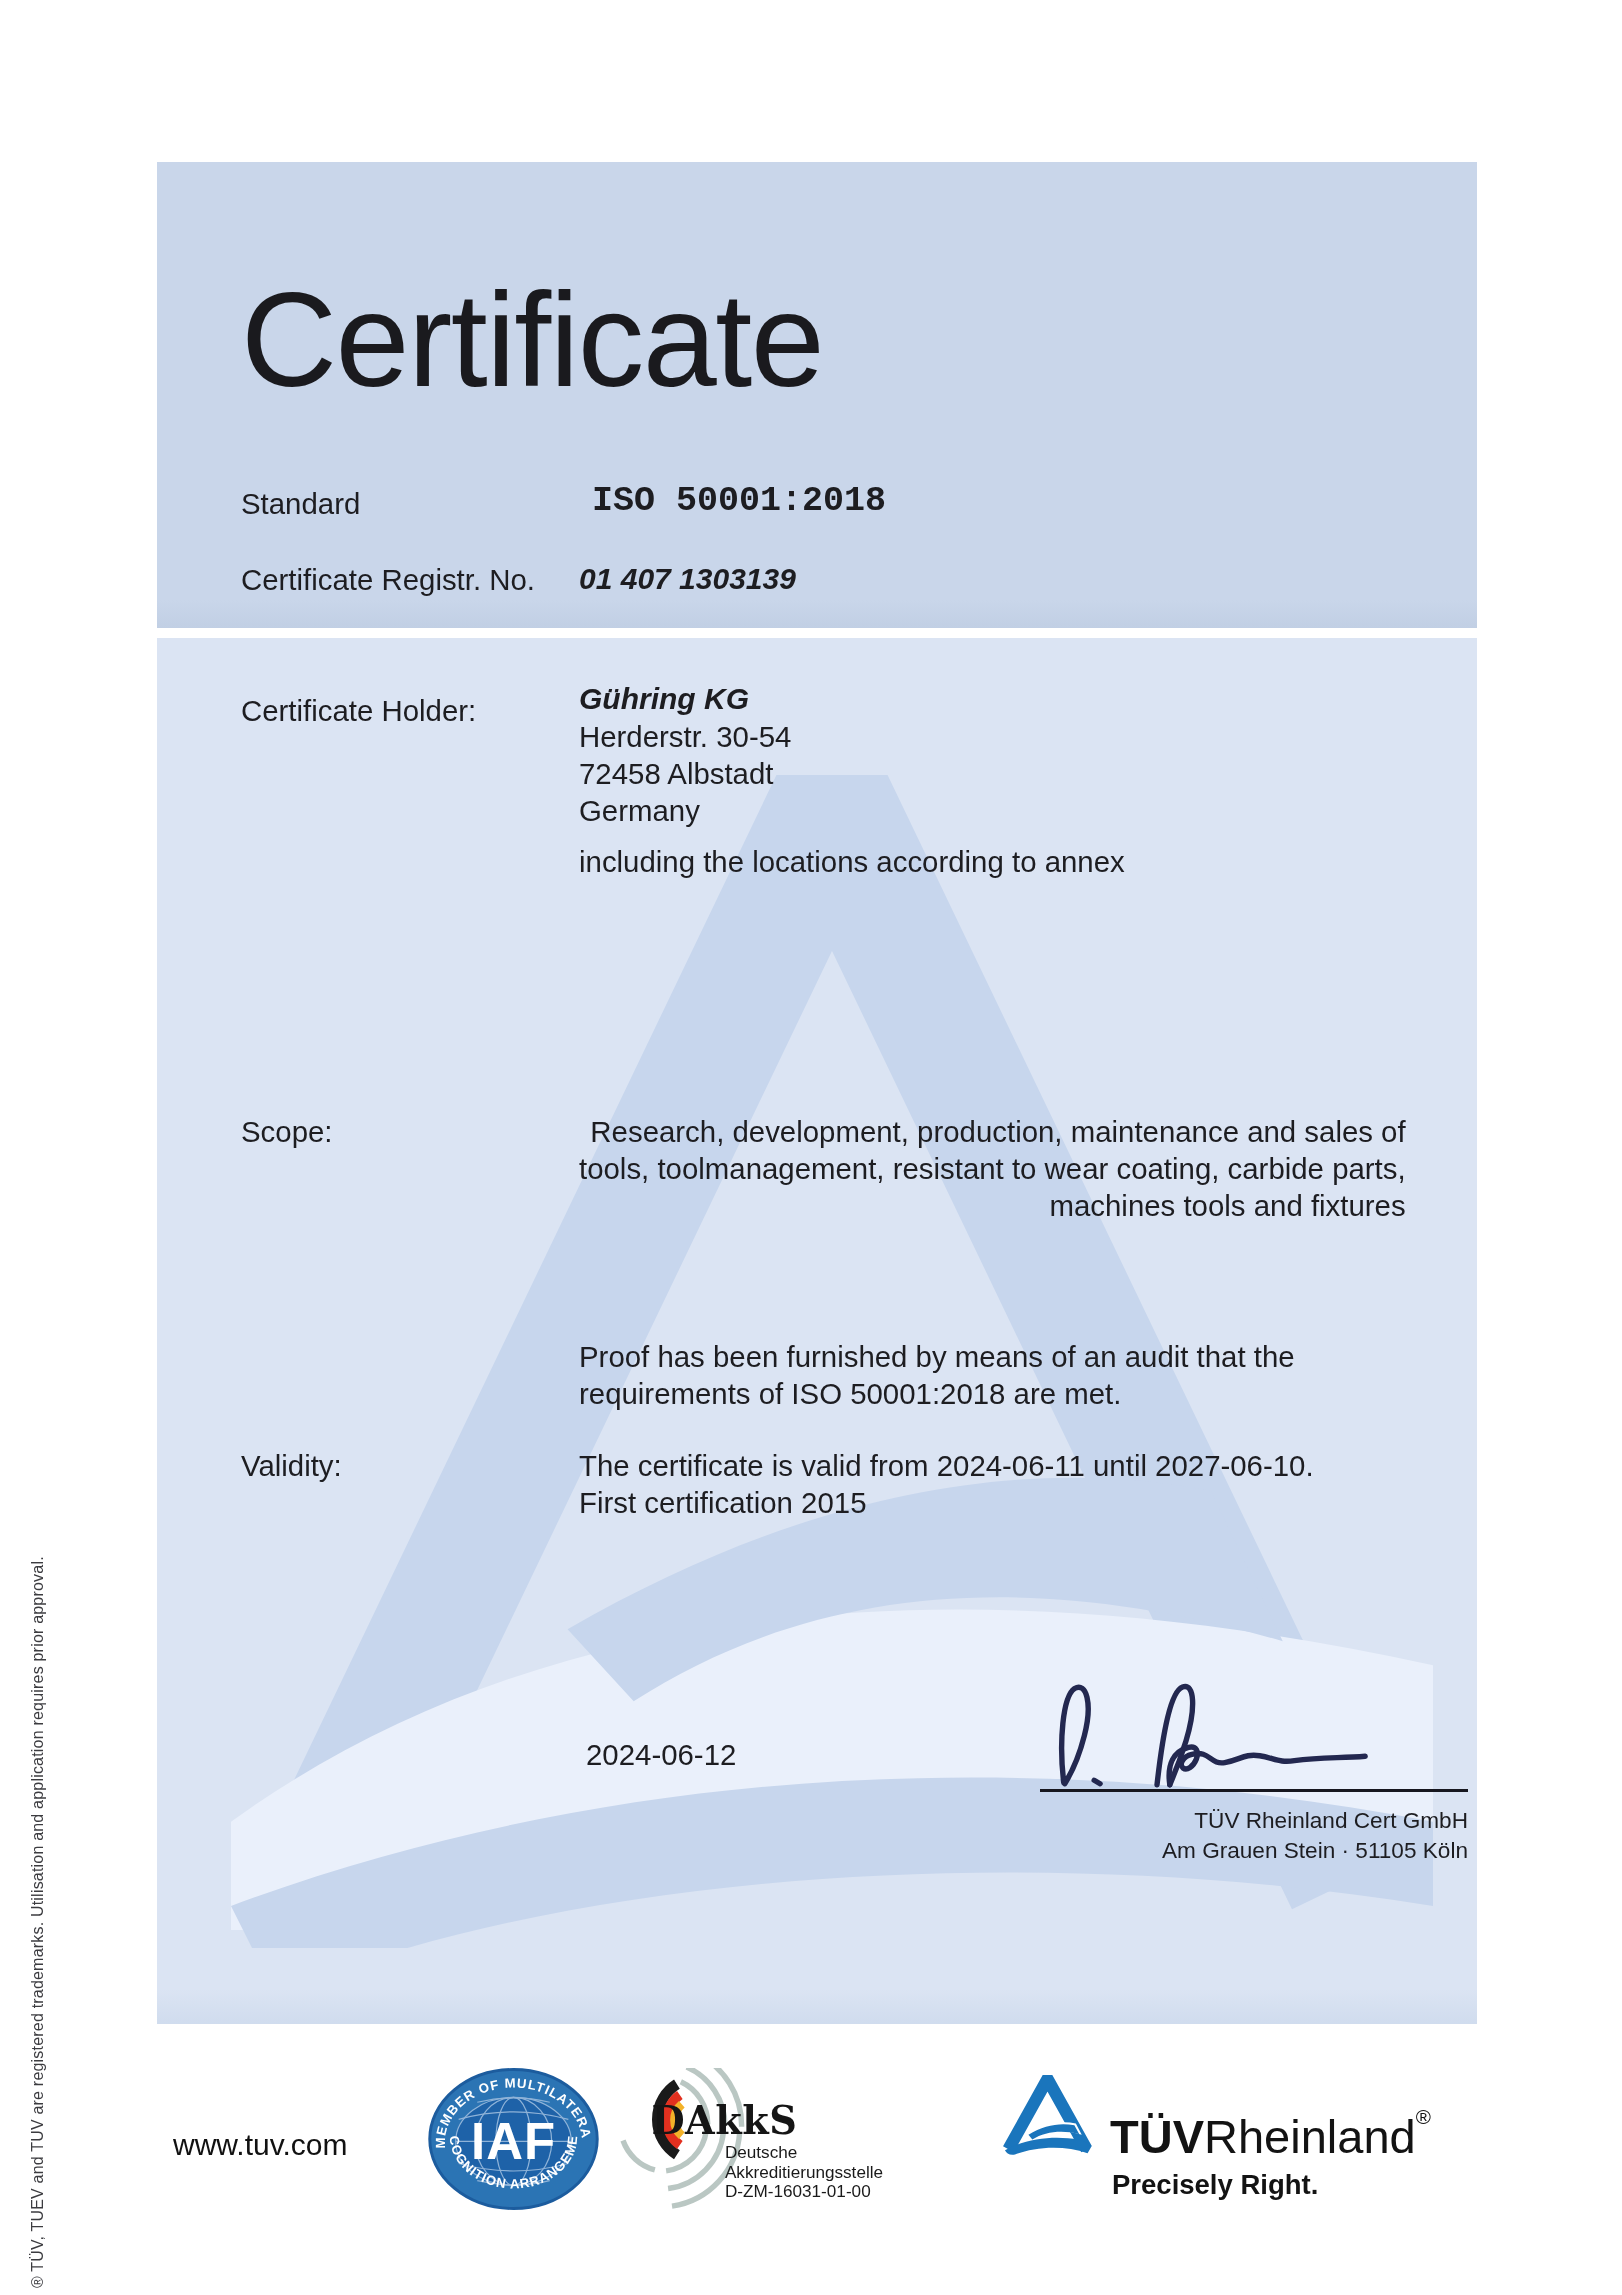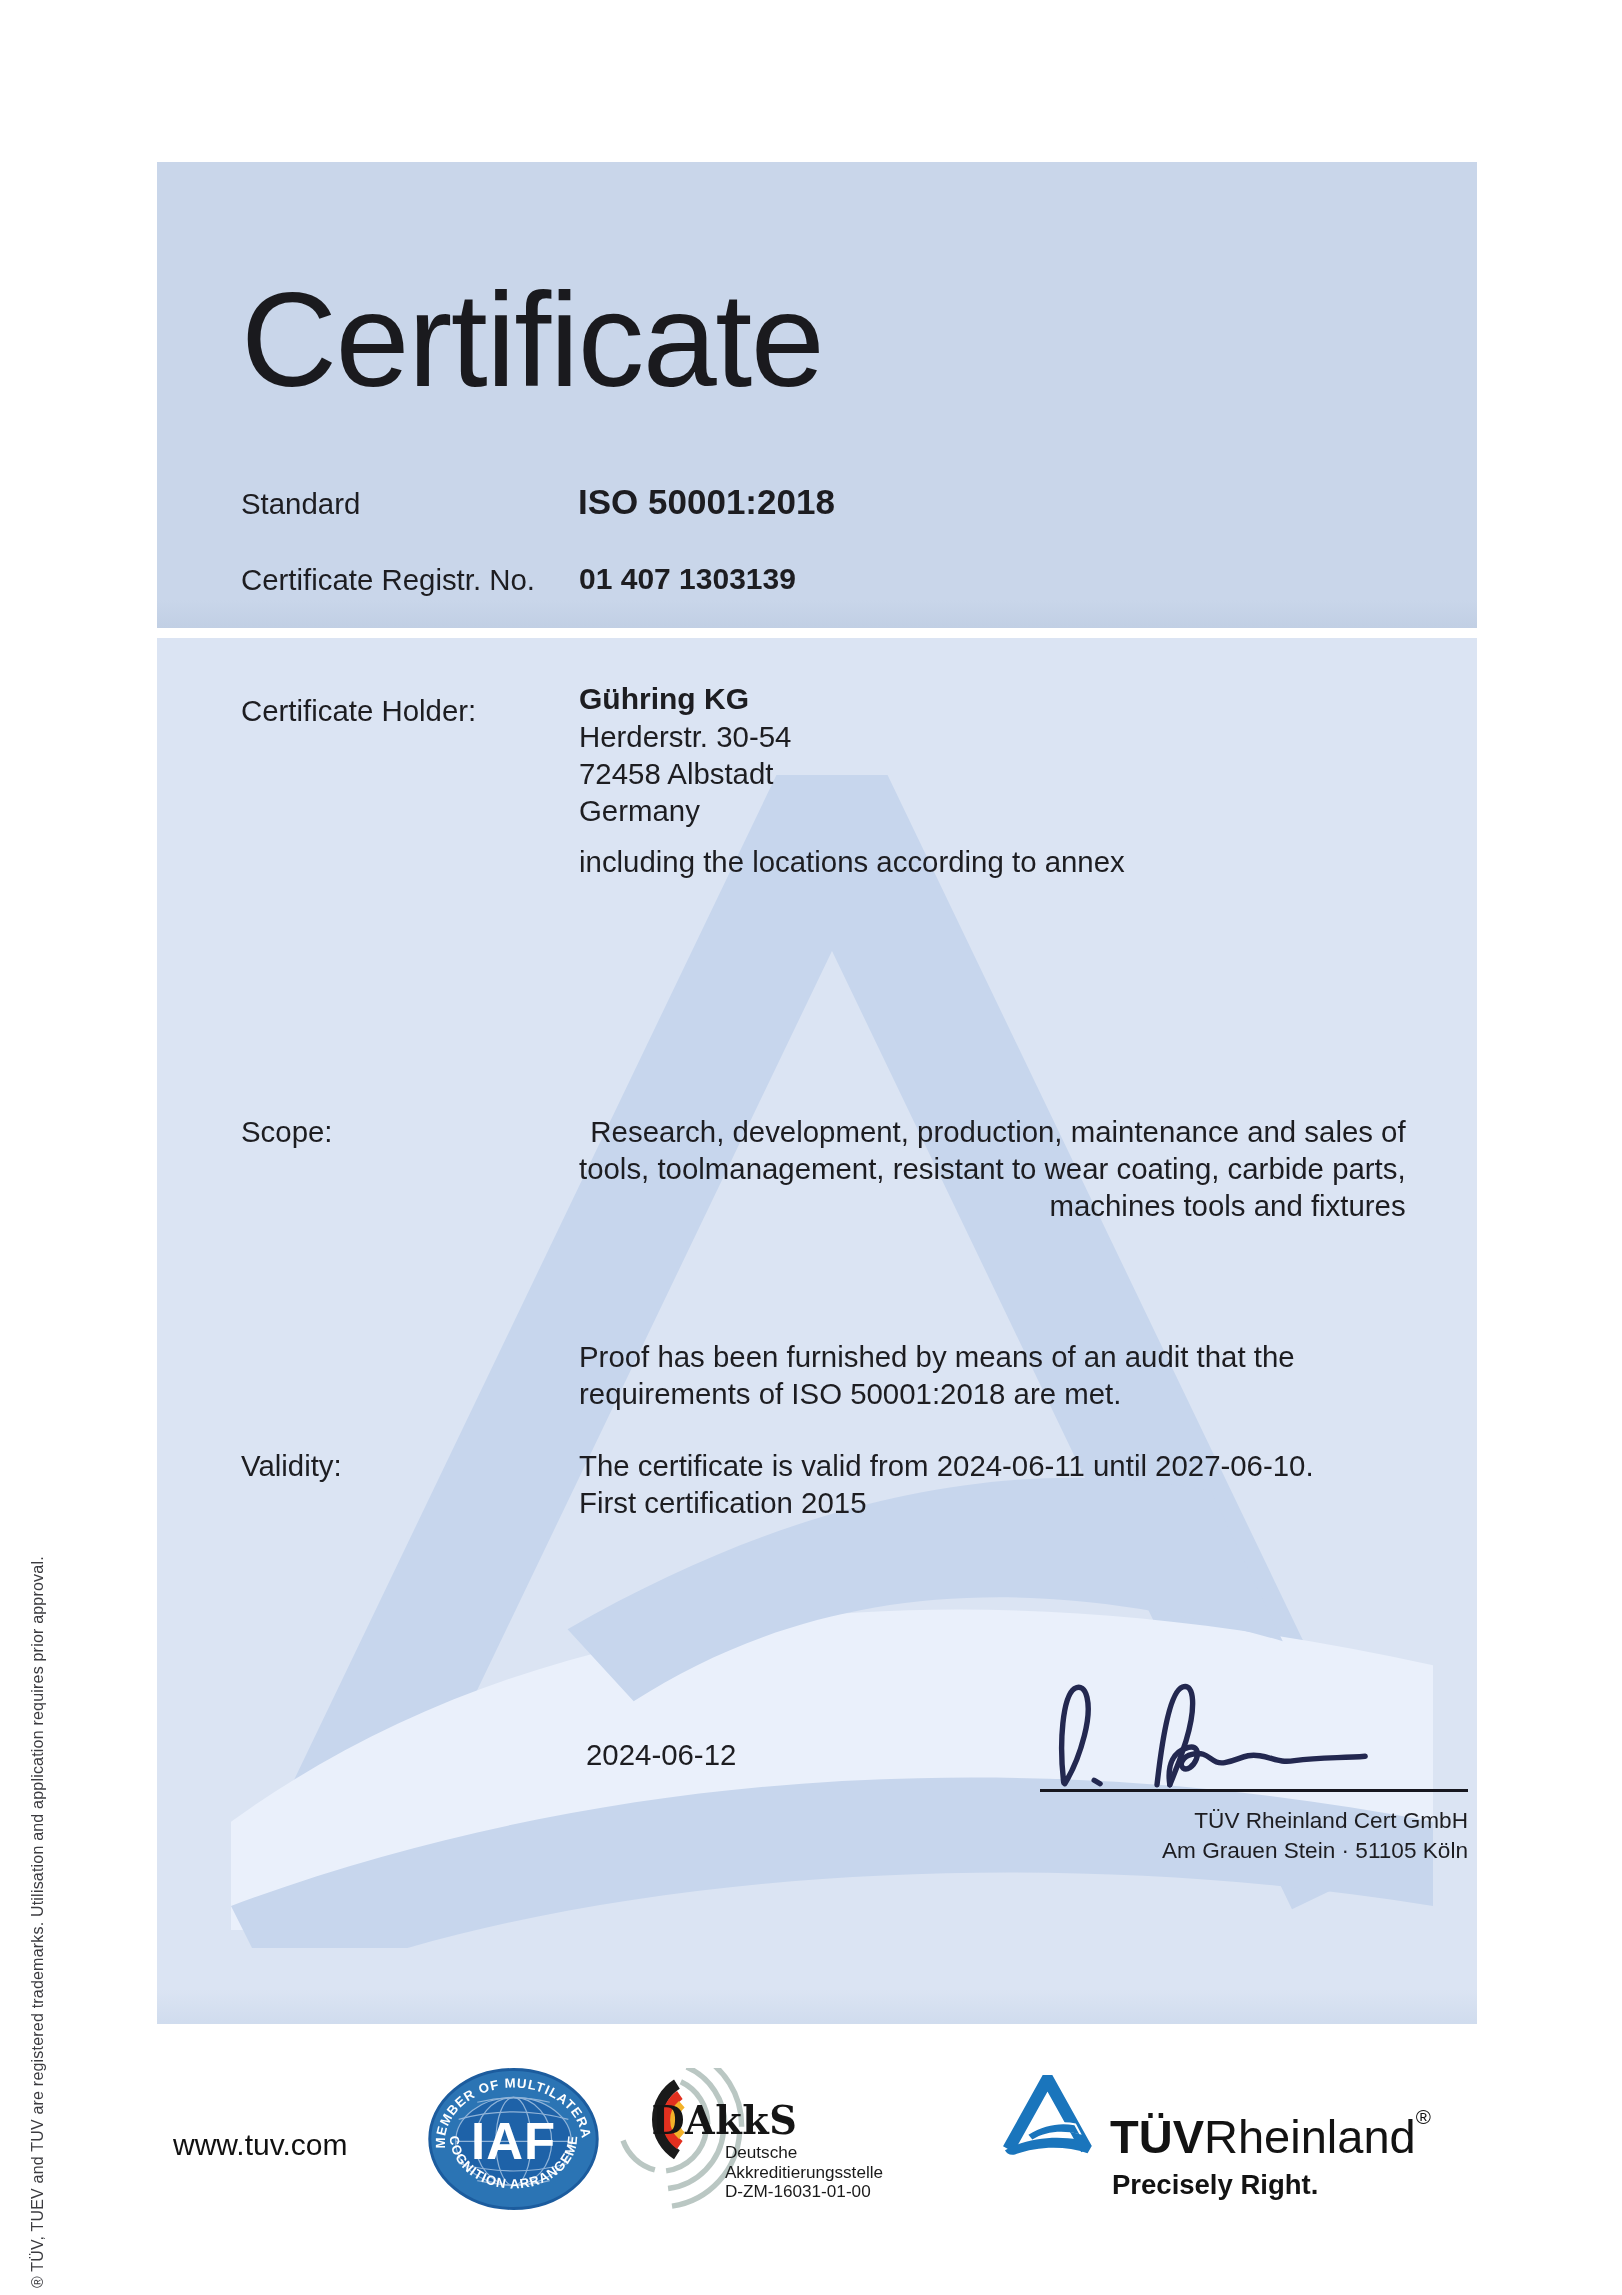--- a/index.html
+++ b/index.html
@@ -6,21 +6,21 @@
   .page{position:relative;width:1622px;height:2295px;background:#ffffff;overflow:hidden;
         font-family:"Liberation Sans", sans-serif;color:#1d1d21;}
   .panel{position:absolute;left:157px;width:1320px;}
   .panel.upper{top:162px;height:466px;background:linear-gradient(#c9d6ea 0 94%,#c1cfe4 100%);}
   .panel.lower{top:638px;height:1386px;background:linear-gradient(#dbe4f3 0 97.5%,#d0dcee 100%);overflow:hidden;}
   .wm{position:absolute;left:74px;top:137px;width:1202px;height:1173px;}
   .abs{position:absolute;line-height:1;}
   .title{font-size:133px;letter-spacing:-1.5px;color:#1a1a1e;}
   .lbl{font-size:29.4px;}
   .val-xl{font-size:35px;font-weight:bold;}
-  .val-lg{font-size:30px;font-weight:bold;}
+  .val-lg{font-size:30px;font-weight:bold;font-style:italic;}
   .body-block{font-size:29.4px;line-height:37px;white-space:nowrap;}
   .issuer{font-size:22.6px;line-height:30px;text-align:right;white-space:nowrap;}
   .sig-line{position:absolute;left:1040px;top:1789px;width:428px;height:2.9px;background:#17171f;}
   .side-note{position:absolute;left:29.4px;top:2288px;transform:rotate(-90deg);transform-origin:0 0;
              font-size:16px;color:#3c3c40;white-space:nowrap;letter-spacing:0.2px;}
   .website{font-size:30px;color:#111;}
   .tuv-brand{font-size:47px;color:#131313;white-space:nowrap;}
   .tuv-brand .b{font-weight:bold;}
   .tuv-brand .reg{font-size:20.6px;vertical-align:28.5px;}
   .tagline{font-size:27.5px;font-weight:bold;color:#131313;}
@@ -40,21 +40,21 @@
       <path d="M56,142 C96,119 132,113 163,119 L175,144 C130,131 95,136 67,154 Z" fill="#c7d6ed"></path>
       <path d="M0,188 C62,165 132,161 200,174 L200,188 C138,178 72,182 26,196 L4,196 Z" fill="#c7d6ed"></path>
     </svg>
   </div>
 
   <div class="side-note">® TÜV, TUEV and TUV are registered trademarks. Utilisation and application requires prior approval.</div>
 
   <div class="abs title" style="left:241px;top:274px;">Certificate</div>
 
   <div class="abs lbl" style="left:241px;top:489px;">Standard</div>
-  <div class="abs val-xl" style="left:578px;top:484px;">ISO 50001:2018</div>
+  <div class="abs val-xl" style="left:592px;top:484px;font-family:Liberation Mono, monospace;">ISO 50001:2018</div>
 
   <div class="abs lbl" style="left:241px;top:565px;">Certificate Registr. No.</div>
   <div class="abs val-lg" style="left:579px;top:564px;">01 407 1303139</div>
 
   <div class="abs lbl" style="left:241px;top:685px;margin-top:11px;">Certificate Holder:</div>
   <div class="abs val-lg" style="left:579px;top:684px;text-align:right;">Gühring KG</div>
   <div class="abs body-block" style="left:579px;top:718px;">
     <div>Herderstr. 30-54</div>
     <div>72458 Albstadt</div>
     <div>Germany</div>

